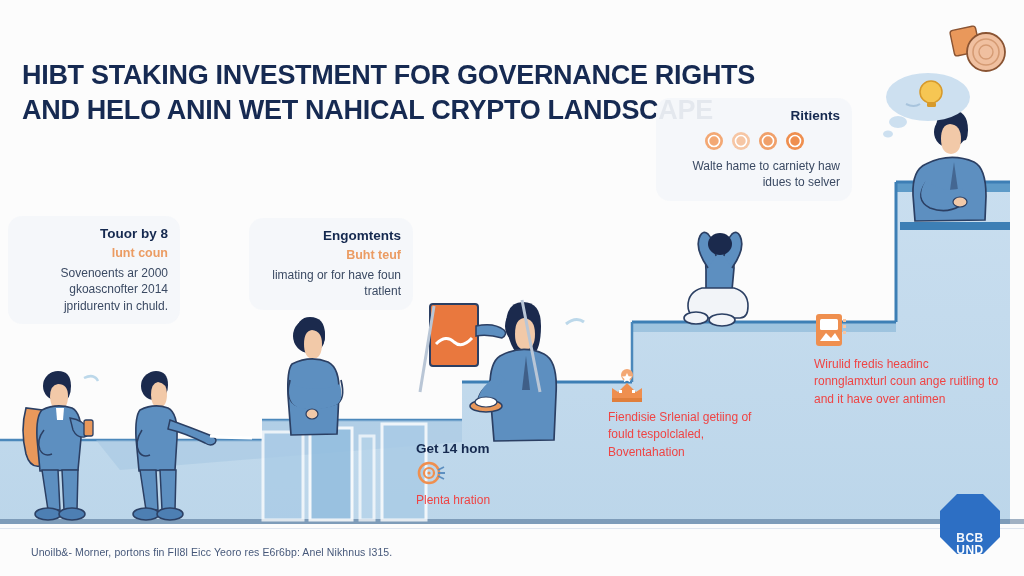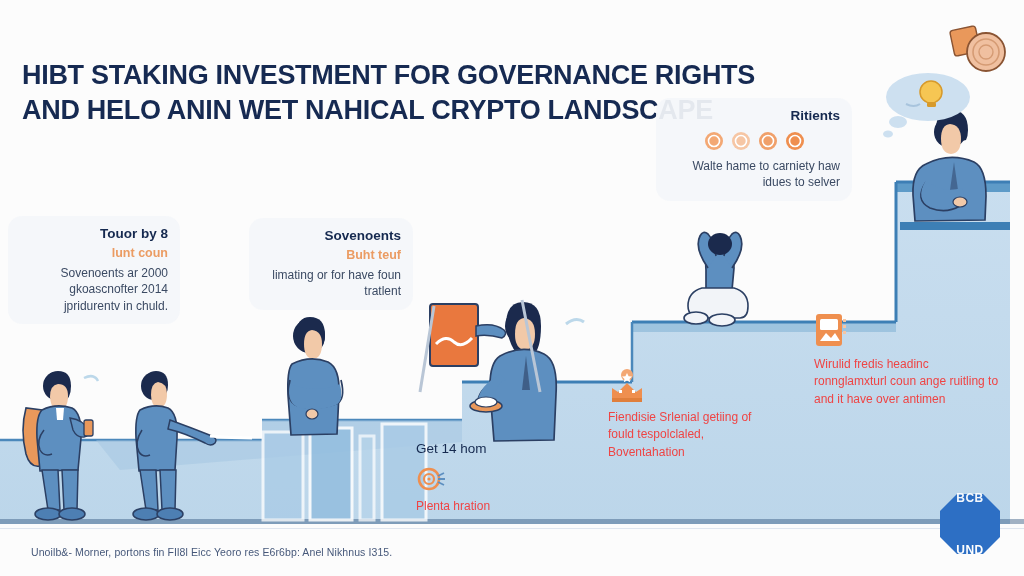--- a/index.html
+++ b/index.html
@@ -41,22 +41,22 @@
     line-height:1.25; margin-bottom:3px;
   }
   .card-body {
     font-size:12px; color:#3b4a63; line-height:1.38;
   }
   .icon-row { display:flex; justify-content:center; gap:5px; margin:5px 0 6px; }
 
   
   .onchart { position:absolute; }
   .onchart .h {
-    font-size:13.5px; font-weight:normal; color:#15294f;
-    line-height:1.3; margin-bottom:6px;
+    font-size:13.5px; font-weight:bold; color:#15294f;
+    line-height:1.3; margin-bottom:0;
   }
   .onchart .b {
     font-size:12px; color:#ef4444; line-height:1.45;
   }
 
   
   .footer {
     position:absolute; left:31px; top:546px;
     font-size:10.5px; color:#46587a; letter-spacing:0.1px;
   }
@@ -64,21 +64,21 @@
     position:absolute; left:0; top:528px; width:1024px; height:1px;
     background:#dfe5ee;
   }
 
   
   .logo {
     position:absolute; left:938px; top:492px; width:64px; height:64px;
   }
   .logo-txt {
     position:absolute; inset:0; display:flex; flex-direction:column;
-    align-items:center; justify-content:space-between;
+    align-items:center; justify-content:flex-end;
     color:#ffffff; font-weight:bold; font-size:13px; line-height:1.0;
     letter-spacing:0.5px;
   }
   .logo-txt .l1 { font-size:12px; opacity:.95; }
   .logo-txt .l2 { font-size:12px; }
 
   svg { display:block; overflow:visible; }
 </style>
 </head>
 <body>
@@ -226,21 +226,21 @@
 
   <div class="title">HIBT STAKING INVESTMENT FOR GOVERNANCE RIGHTS AND HELO ANIN WET NAHICAL CRYPTO LANDSCAPE</div>
 
   <div class="card" style="left:8px; top:216px; width:172px;">
     <div class="card-h">Touor by 8</div>
     <div class="card-sub">lunt coun</div>
     <div class="card-body">Sovenoents ar 2000 gkoascnofter 2014 jpridurentv in chuld.</div>
   </div>
 
   <div class="card" style="left:249px; top:218px; width:164px;">
-    <div class="card-h">Sovenoents</div>
+    <div class="card-h">Engomtents</div>
     <div class="card-sub">Buht teuf</div>
     <div class="card-body">limating or for have foun tratlent</div>
   </div>
 
 
   <div class="card" style="left:656px; top:98px; width:196px;">
     <div class="card-h">Ritients</div>
     <div class="icon-row">
       <svg width="22" height="22" viewBox="0 0 22 22">
         <circle cx="11" cy="11" r="9" fill="#f3a874"></circle>

